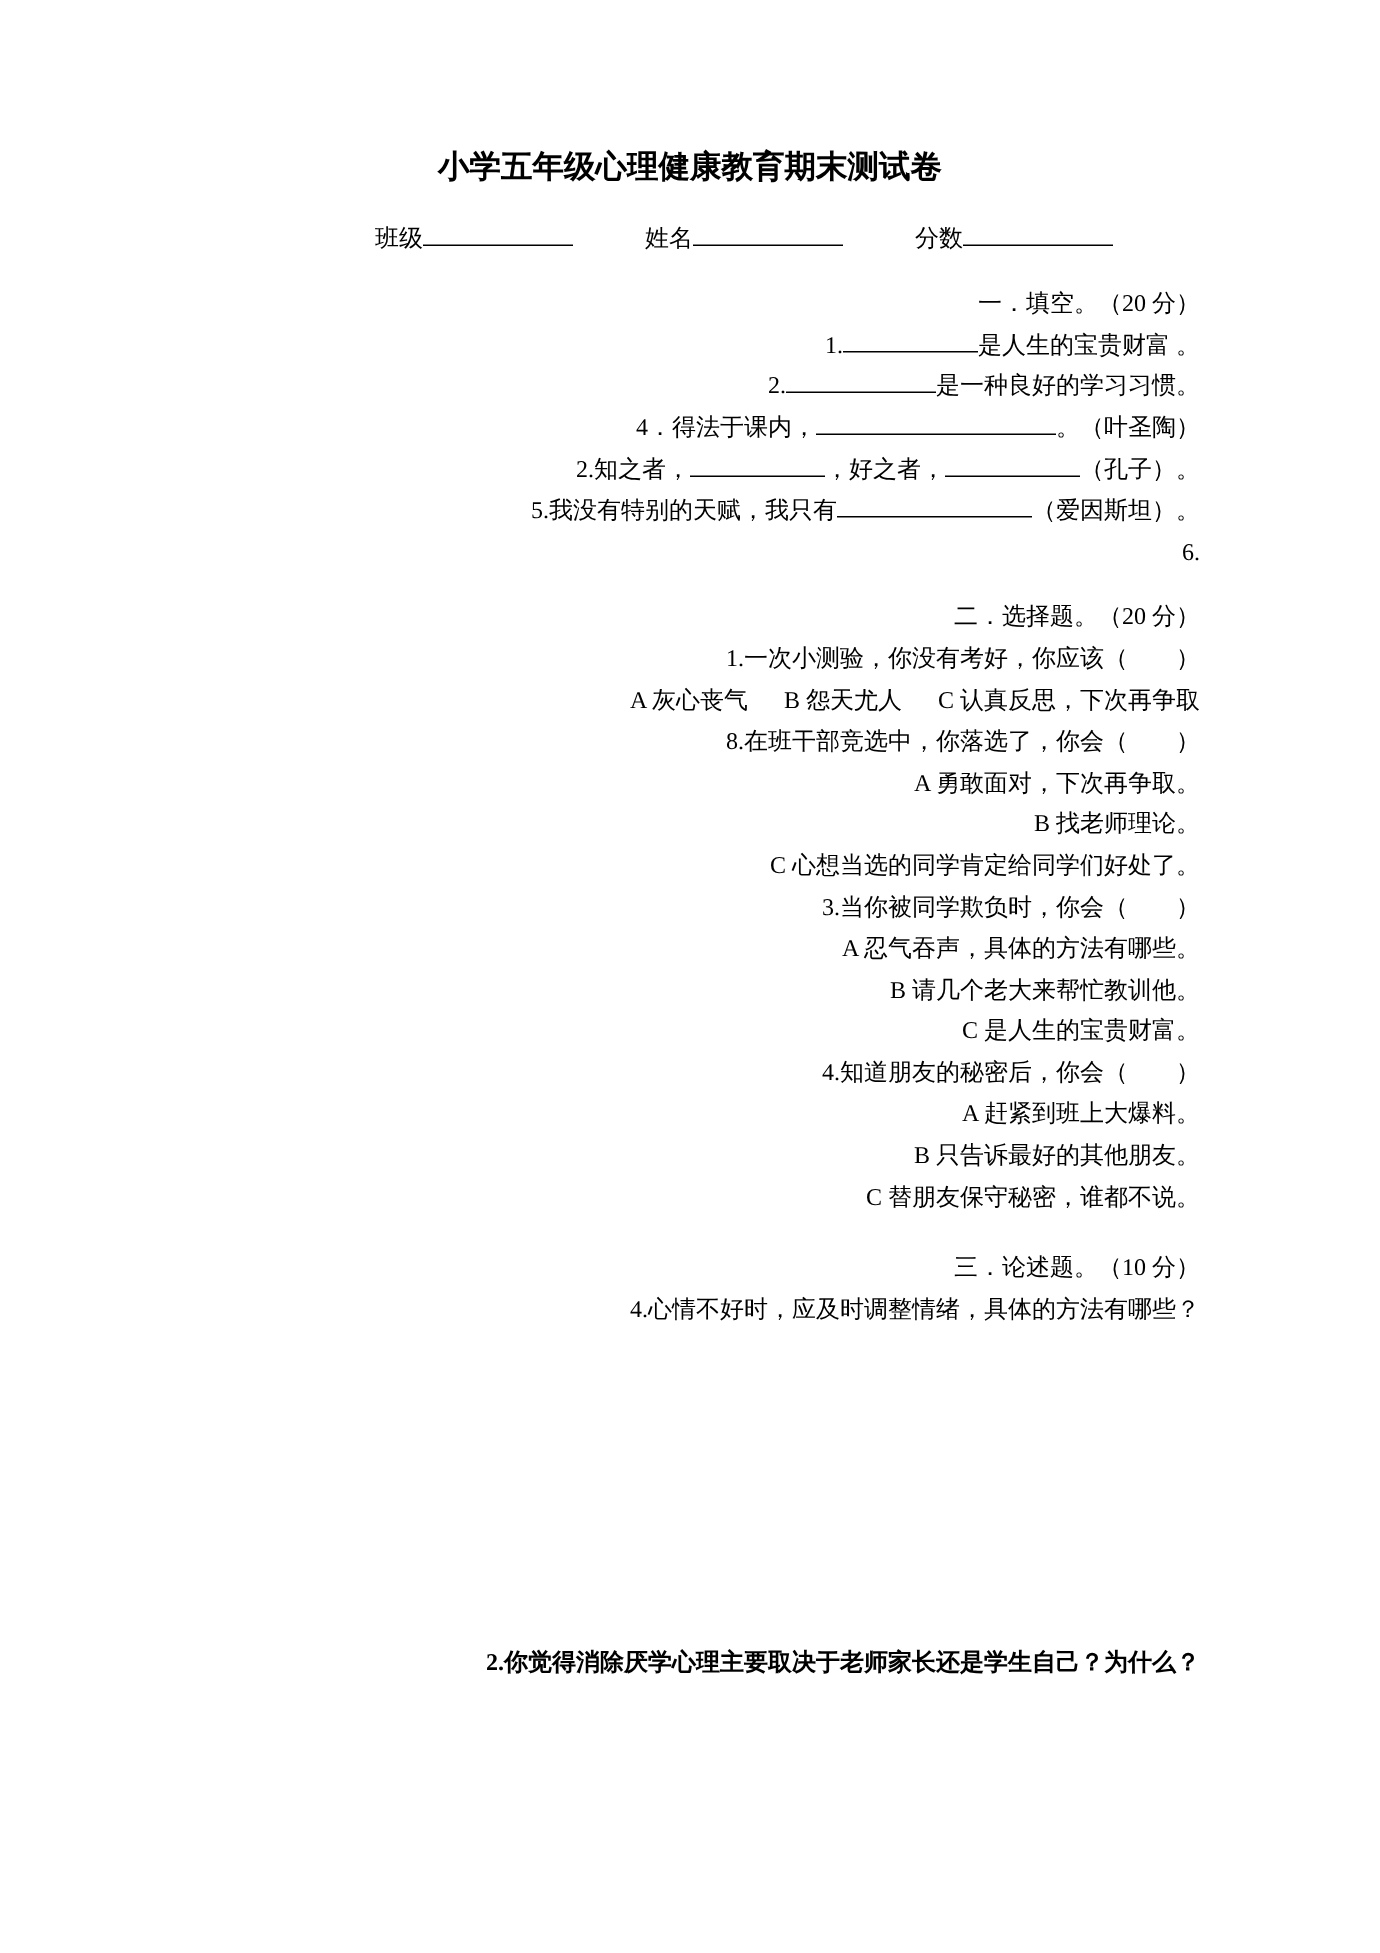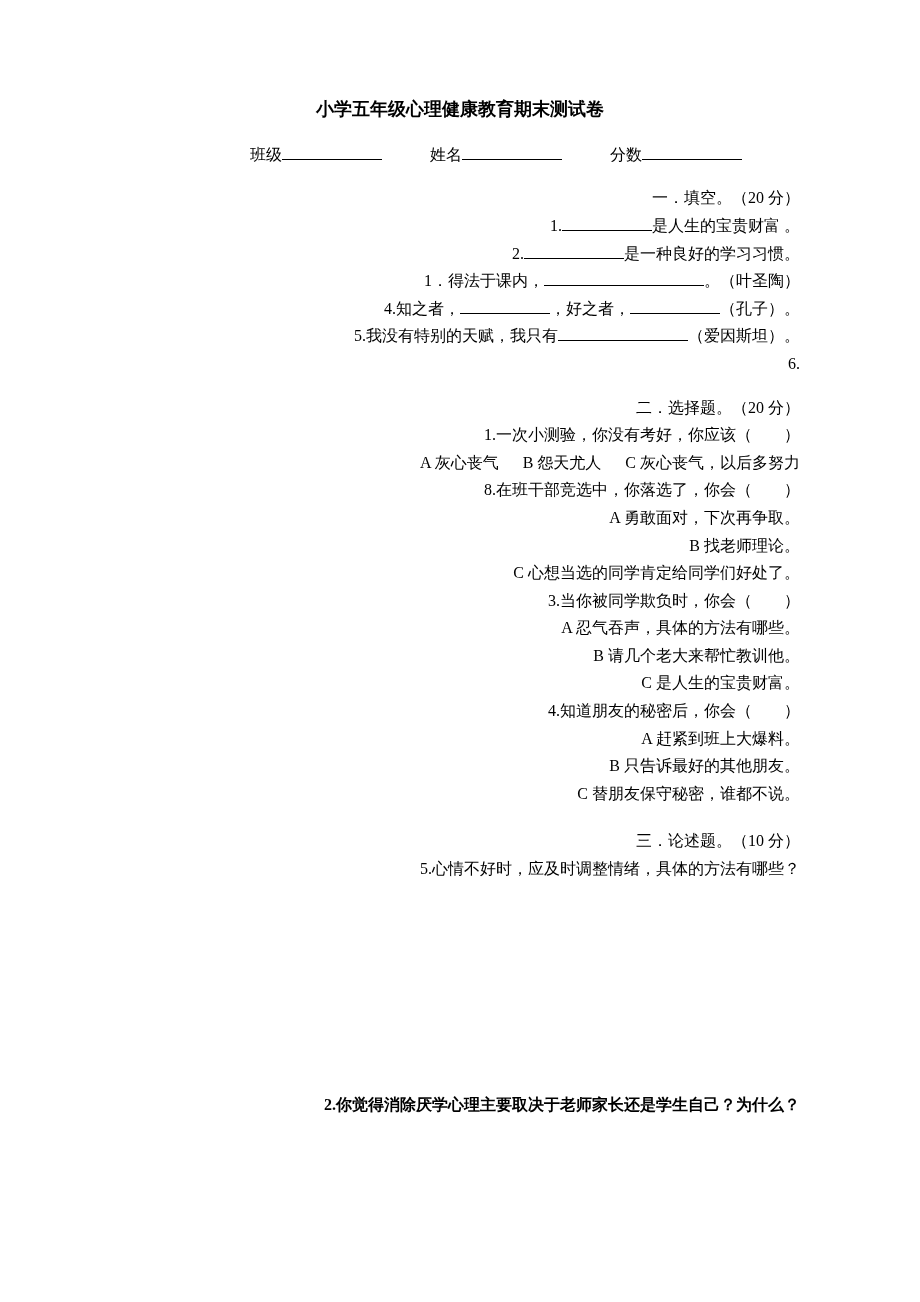--- a/index.html
+++ b/index.html
@@ -14,21 +14,21 @@
       background: #ffffff;
       font-family: "SimSun", "宋体", serif;
       font-size: 16px;
       color: #000000;
       padding: 95px 120px 0 120px;
       line-height: 1.6;
     }
     .title {
       text-align: center;
       font-weight: bold;
-      font-size: 18px;
+      font-size: 21px;
       margin-bottom: 18px;
     }
     .header-line {
       text-align: left;
       padding-left: 130px;
       margin-bottom: 8px;
     }
     .header-line span.label {
       display: inline;
     }
@@ -97,53 +97,53 @@
 
 <div class="line">
   <span>1.</span><span class="underline-medium"></span><span>是人生的宝贵财富 。</span>
 </div>
 
 <div class="line">
   <span>2.</span><span class="underline-short"></span><span>是一种良好的学习习惯。</span>
 </div>
 
 <div class="line">
-  <span>1．得法于课内，</span><span class="underline-long"></span><span>。（叶圣陶）</span>
+  <span>4．得法于课内，</span><span class="underline-long"></span><span>。（叶圣陶）</span>
 </div>
 
 <div class="line">
-  <span>4.知之者，</span><span class="underline-medium"></span><span>，好之者，</span><span class="underline-medium"></span><span>（孔子）。</span>
+  <span>2.知之者，</span><span class="underline-medium"></span><span>，好之者，</span><span class="underline-medium"></span><span>（孔子）。</span>
 </div>
 
 <div class="line">
   <span>5.我没有特别的天赋，我只有</span><span class="underline-long" style="min-width:130px"></span><span>（爱因斯坦）。</span>
 </div>
 
 <div class="line">6.</div>
 
 <div class="section-heading">二．选择题。（20 分）</div>
 
 <div class="line">1.一次小测验，你没有考好，你应该（　　）</div>
 <div class="line indent">
   <span>A 灰心丧气</span><span class="small-space"></span>
   <span>B 怨天尤人</span><span class="small-space"></span>
-  <span>C 灰心丧气，以后多努力</span>
+  <span>C 认真反思，下次再争取</span>
 </div>
 
 <div class="line">8.在班干部竞选中，你落选了，你会（　　）</div>
 <div class="line indent">A 勇敢面对，下次再争取。</div>
 <div class="line indent">B 找老师理论。</div>
 <div class="line indent">C 心想当选的同学肯定给同学们好处了。</div>
 
 <div class="line">3.当你被同学欺负时，你会（　　）</div>
 <div class="line indent">A 忍气吞声，具体的方法有哪些。</div>
 <div class="line indent">B 请几个老大来帮忙教训他。</div>
 <div class="line indent">C 是人生的宝贵财富。</div>
 
 <div class="line">4.知道朋友的秘密后，你会（　　）</div>
 <div class="line">A 赶紧到班上大爆料。</div>
 <div class="line">B 只告诉最好的其他朋友。</div>
 <div class="line">C 替朋友保守秘密，谁都不说。</div>
 
 <div class="section-heading gap">三．论述题。（10 分）</div>
-<div class="line">5.心情不好时，应及时调整情绪，具体的方法有哪些？</div>
+<div class="line">4.心情不好时，应及时调整情绪，具体的方法有哪些？</div>
 
 <div class="line big-gap">2.你觉得消除厌学心理主要取决于老师家长还是学生自己？为什么？</div>
 
 </body></html>

